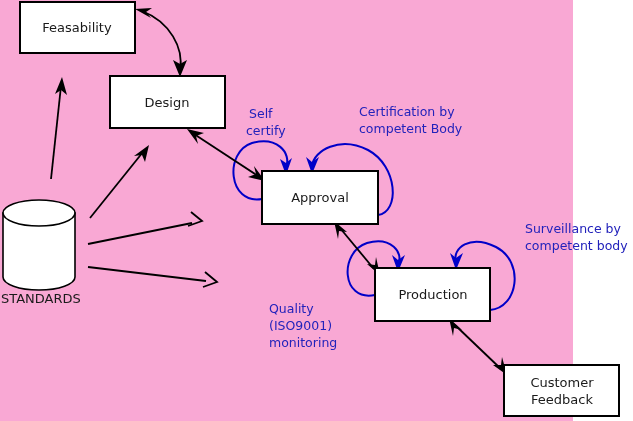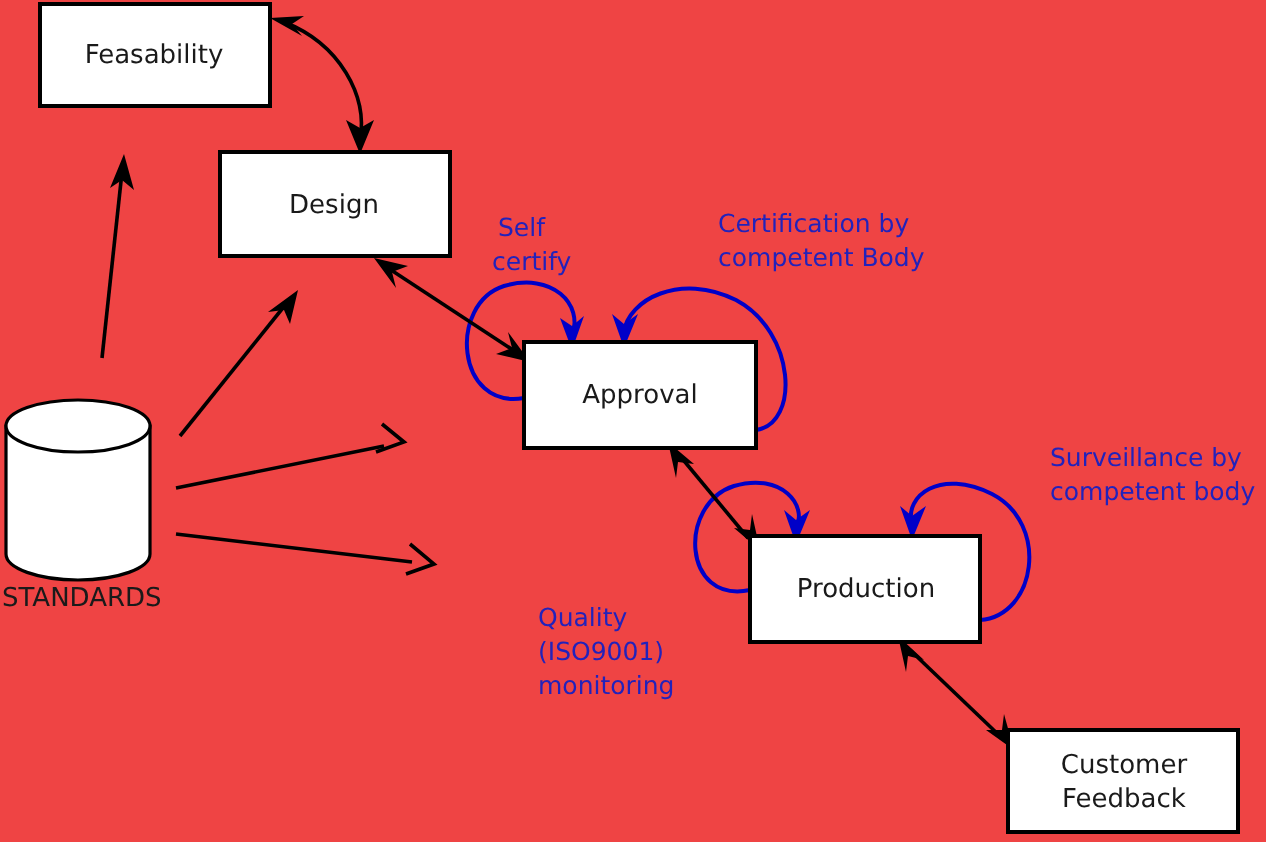--- a/index.html
+++ b/index.html
@@ -8,23 +8,23 @@
     background: #ffffff;
   }
   body {
     width: 633px;
     height: 421px;
     font-family: "DejaVu Sans", sans-serif;
     overflow: hidden;
   }
   #diagram-root {
     position: relative;
-    width: 633px;
+    width: 573px;
     height: 421px;
-    background: #ef4444;
+    background: #f9a8d4;
   }
   svg#diagram {
     display: block;
     width: 633px;
     height: 421px;
   }
   .node-box {
     fill: #ffffff;
     stroke: #000000;
     stroke-width: 2;

